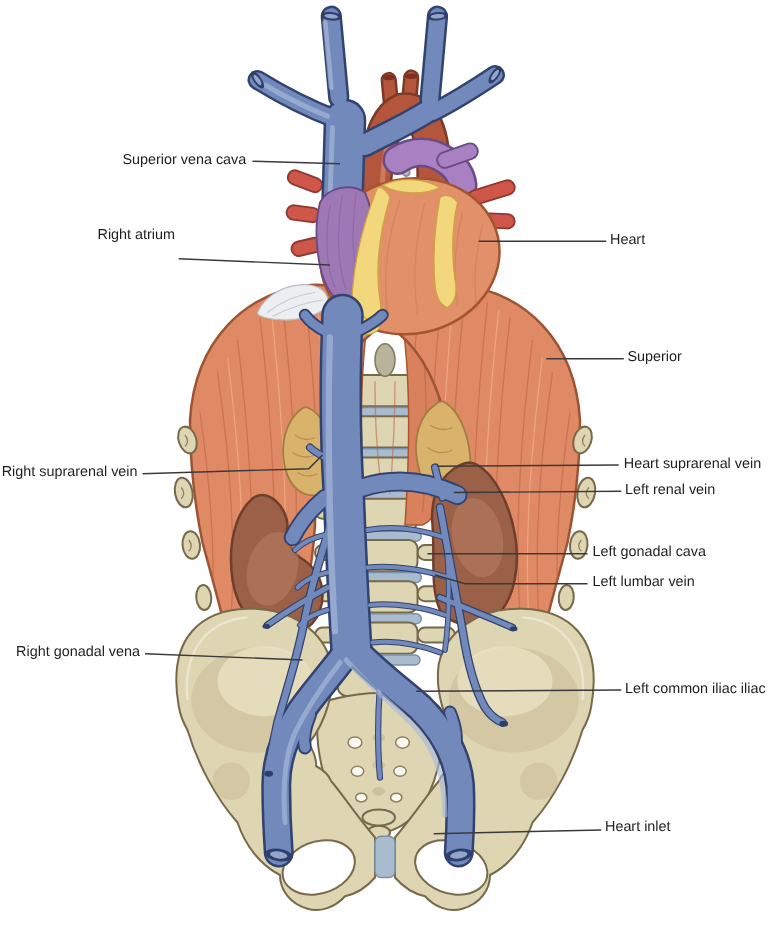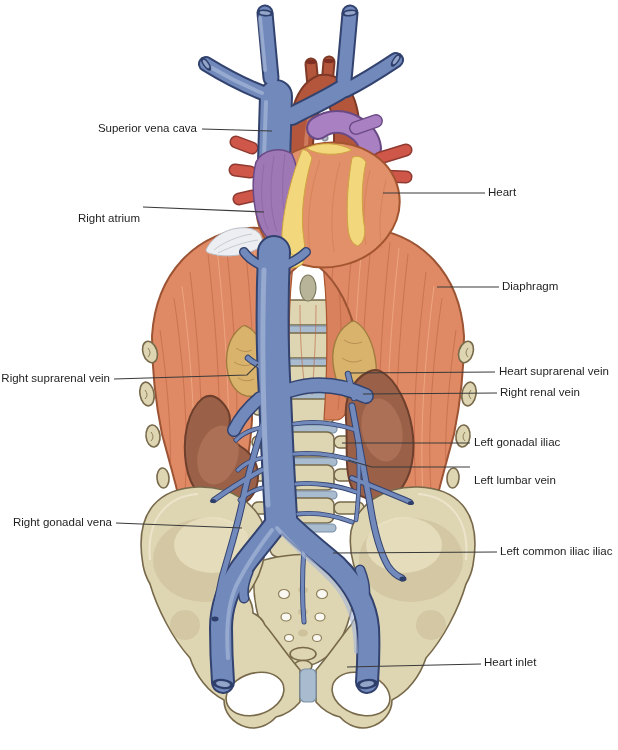--- a/index.html
+++ b/index.html
@@ -305,24 +305,24 @@
     <path class="ln" d="M350,373 L495,372"></path>
     <path class="ln" d="M363,394 L497,393"></path>
     <path class="ln" d="M342,443 L470,443"></path>
     <path class="ln" d="M348,460 L372,467 L470,467"></path>
     <path class="ln" d="M333,553 L497,552"></path>
     <path class="ln" d="M347,667 L481,664"></path>
   </g>
 </svg>
 
 <div class="lbl l" style="right:421px;top:122px">Superior vena cava</div>
-<div class="lbl l" style="right:478px;top:212px">Right atrium</div>
+<div class="lbl l" style="right:478px;top:182px">Right atrium</div>
 <div class="lbl l" style="right:508px;top:372px">Right suprarenal vein</div>
 <div class="lbl l" style="right:506px;top:516px">Right gonadal vena</div>
 <div class="lbl" style="left:488px;top:186px">Heart</div>
-<div class="lbl" style="left:502px;top:280px">Diaphragm</div>
+<div class="lbl" style="left:502px;top:280px">Superior</div>
 <div class="lbl" style="left:499px;top:365px">Heart suprarenal vein</div>
-<div class="lbl" style="left:500px;top:386px">Right renal vein</div>
-<div class="lbl" style="left:474px;top:436px">Left gonadal iliac</div>
-<div class="lbl" style="left:474px;top:474px">Left lumbar vein</div>
+<div class="lbl" style="left:500px;top:386px">Left renal vein</div>
+<div class="lbl" style="left:474px;top:436px">Left gonadal cava</div>
+<div class="lbl" style="left:474px;top:460px">Left lumbar vein</div>
 <div class="lbl" style="left:500px;top:545px">Left common iliac iliac</div>
 <div class="lbl" style="left:484px;top:656px">Heart inlet</div>
 </div>
 
 </body></html>

